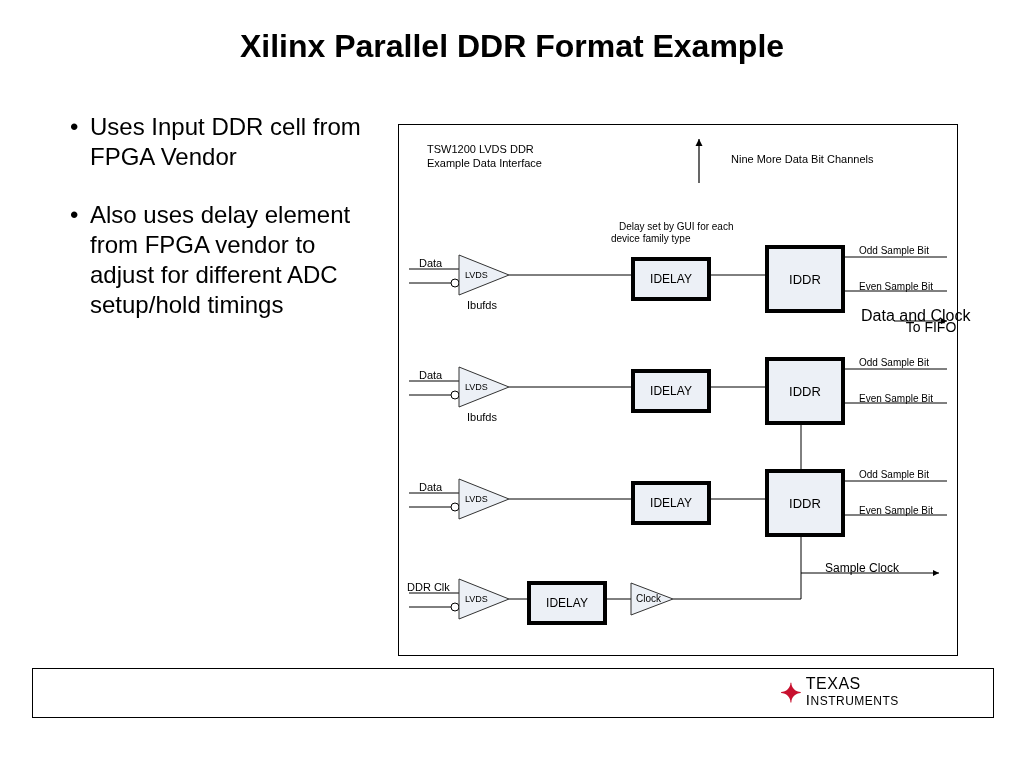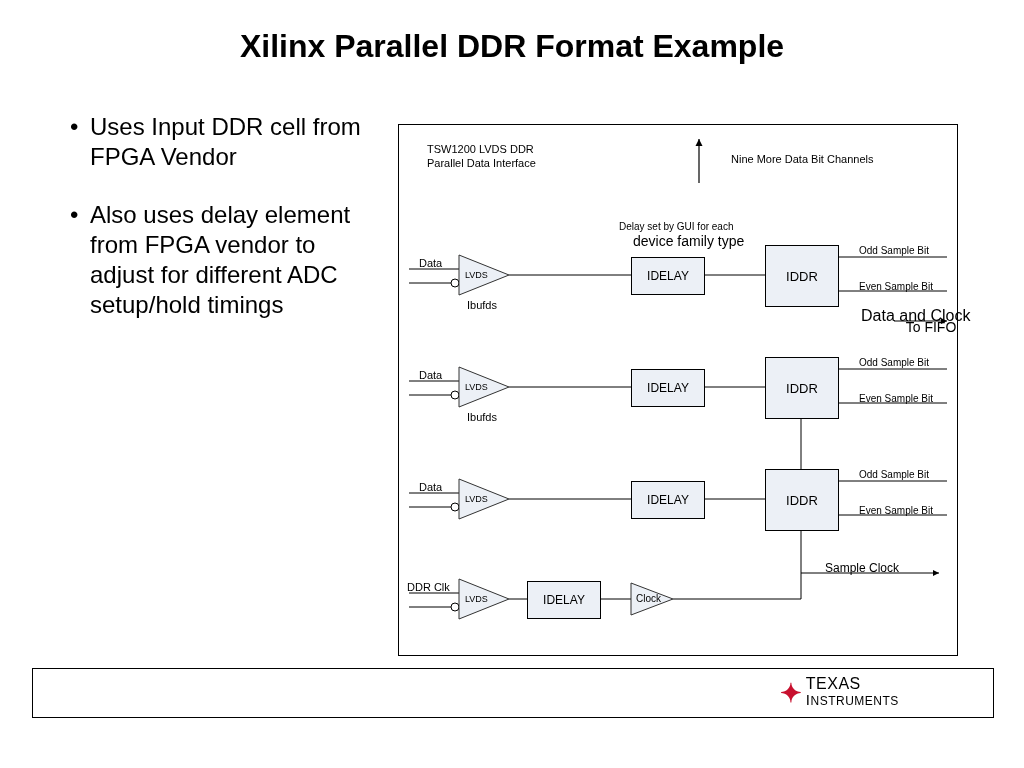--- a/index.html
+++ b/index.html
@@ -55,21 +55,21 @@
   }
   .d {
     position: absolute;
     font-size: 11px;
     font-family: Arial, Helvetica, sans-serif;
     color: #000;
     white-space: pre;
   }
   .blk {
     position: absolute;
-    border: 1px solid #000000;
+    border: 4px solid #000000;
     background: #ecf0f6;
     display: flex;
     align-items: center;
     justify-content: center;
     font-size: 12px;
   }
   svg.diagram {
     position: absolute;
     top: 0;
     left: 0;
@@ -119,25 +119,25 @@
     </div>
     <div class="item">
       <span class="dot">•</span>
       <span>Also uses delay element from FPGA vendor to adjust for different ADC setup/hold timings</span>
     </div>
   </div>
 
   <div class="diagram-box">
 
     <div class="d" style="top:18px;left:28px;">TSW1200 LVDS DDR</div>
-    <div class="d" style="top:32px;left:28px;">Parallel Data Interface</div>
+    <div class="d" style="top:32px;left:28px;">Example Data Interface</div>
     <div class="d" style="top:28px;left:332px;">Nine More Data Bit Channels</div>
 
     <div class="d" style="top:96px;left:220px;font-size:10px;">Delay set by GUI for each</div>
-    <div class="d" style="top:108px;left:234px;font-size:14px;">device family type</div>
+    <div class="d" style="top:108px;left:212px;font-size:10px;">device family type</div>
 
     <svg class="diagram" width="558" height="530">
       <defs>
         <marker id="arrow" markerWidth="8" markerHeight="8" refX="6" refY="3" orient="auto">
           <path d="M0,0 L6,3 L0,6 Z" fill="#000"></path>
         </marker>
       </defs>
 
       <line x1="300" y1="58" x2="300" y2="14" stroke="#000" stroke-width="1.2" marker-end="url(#arrow)"></line>
 

